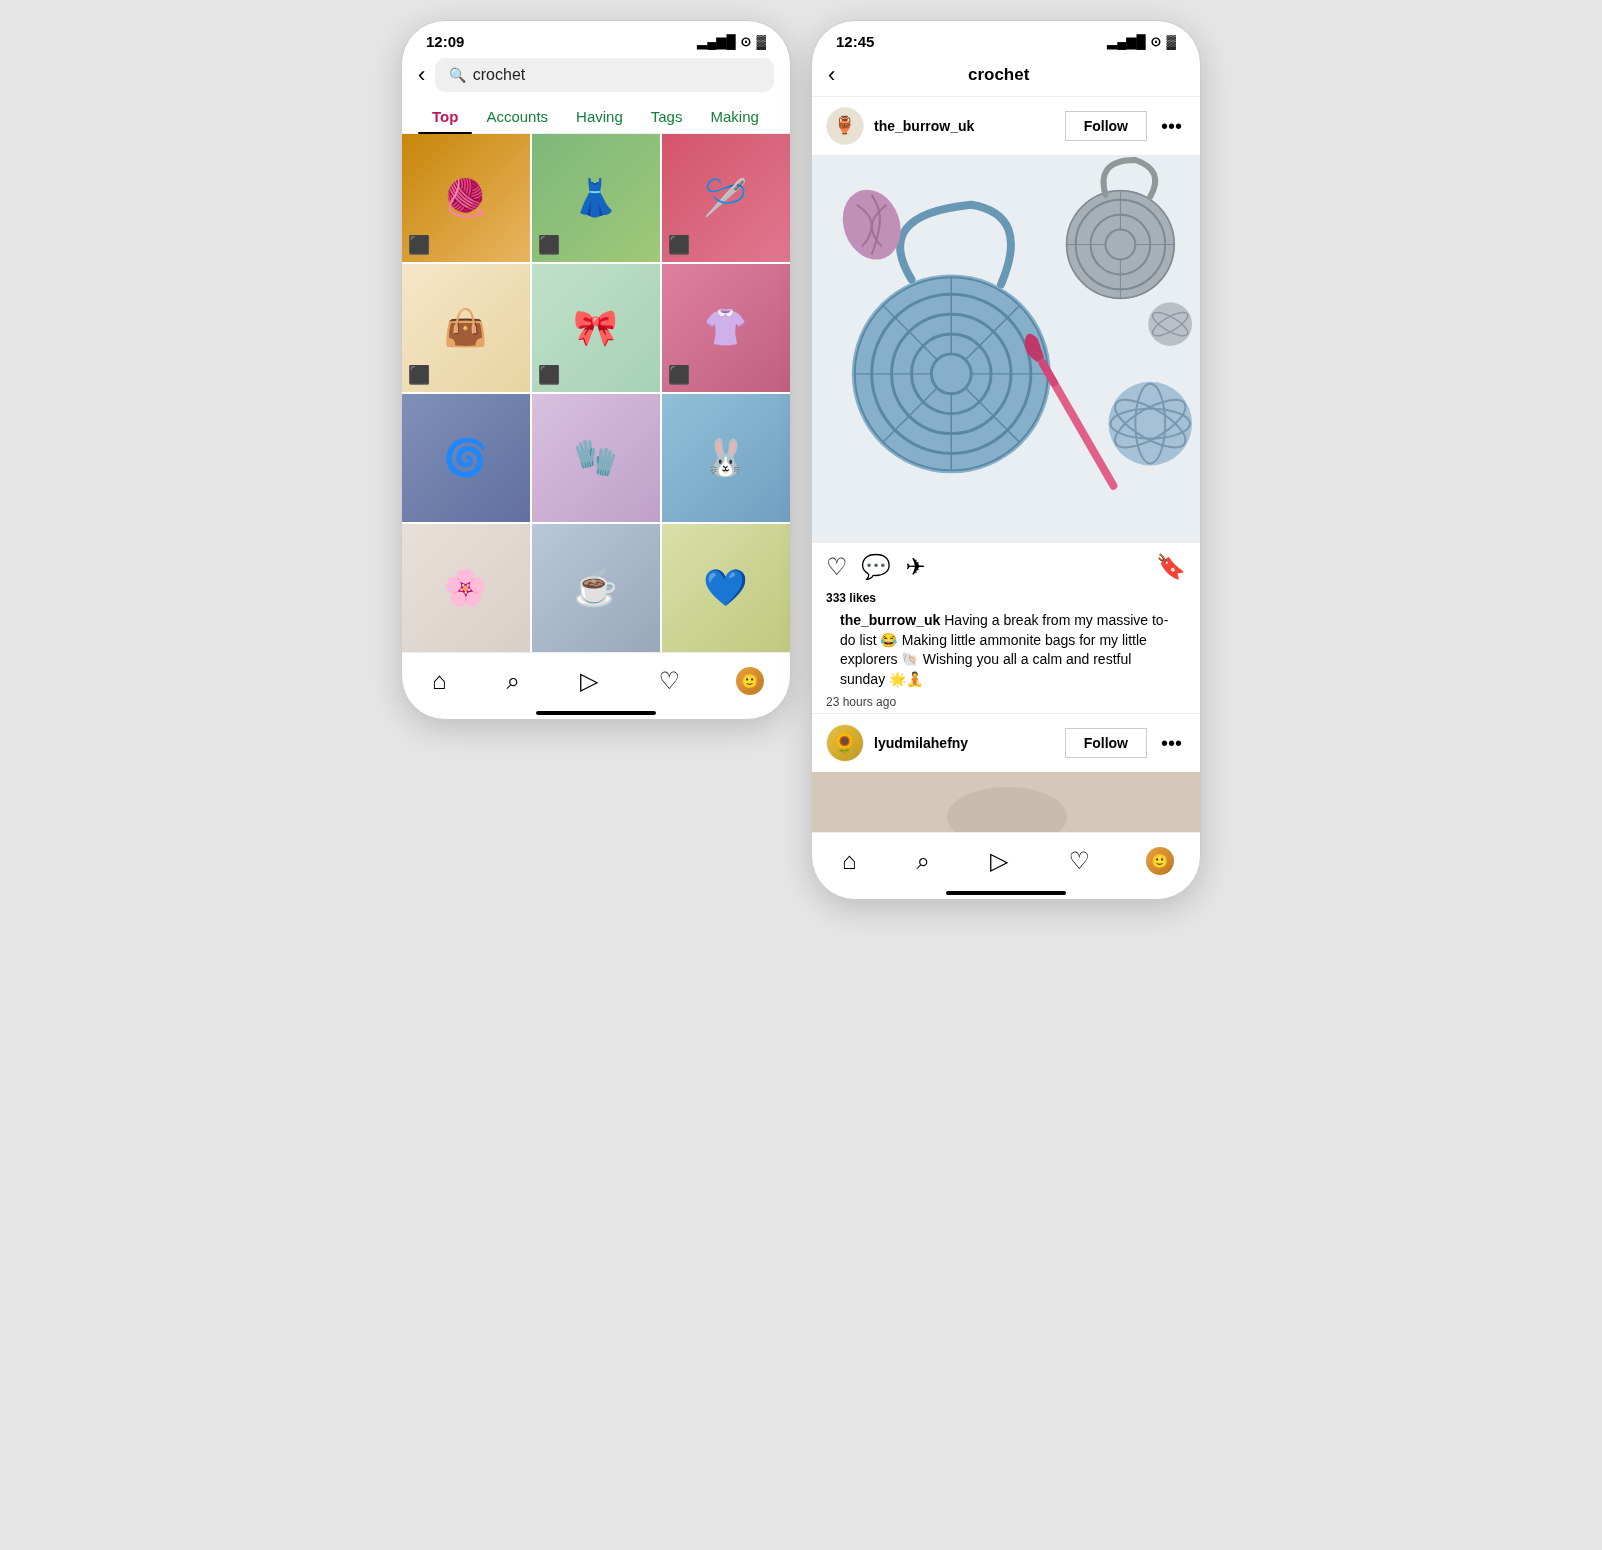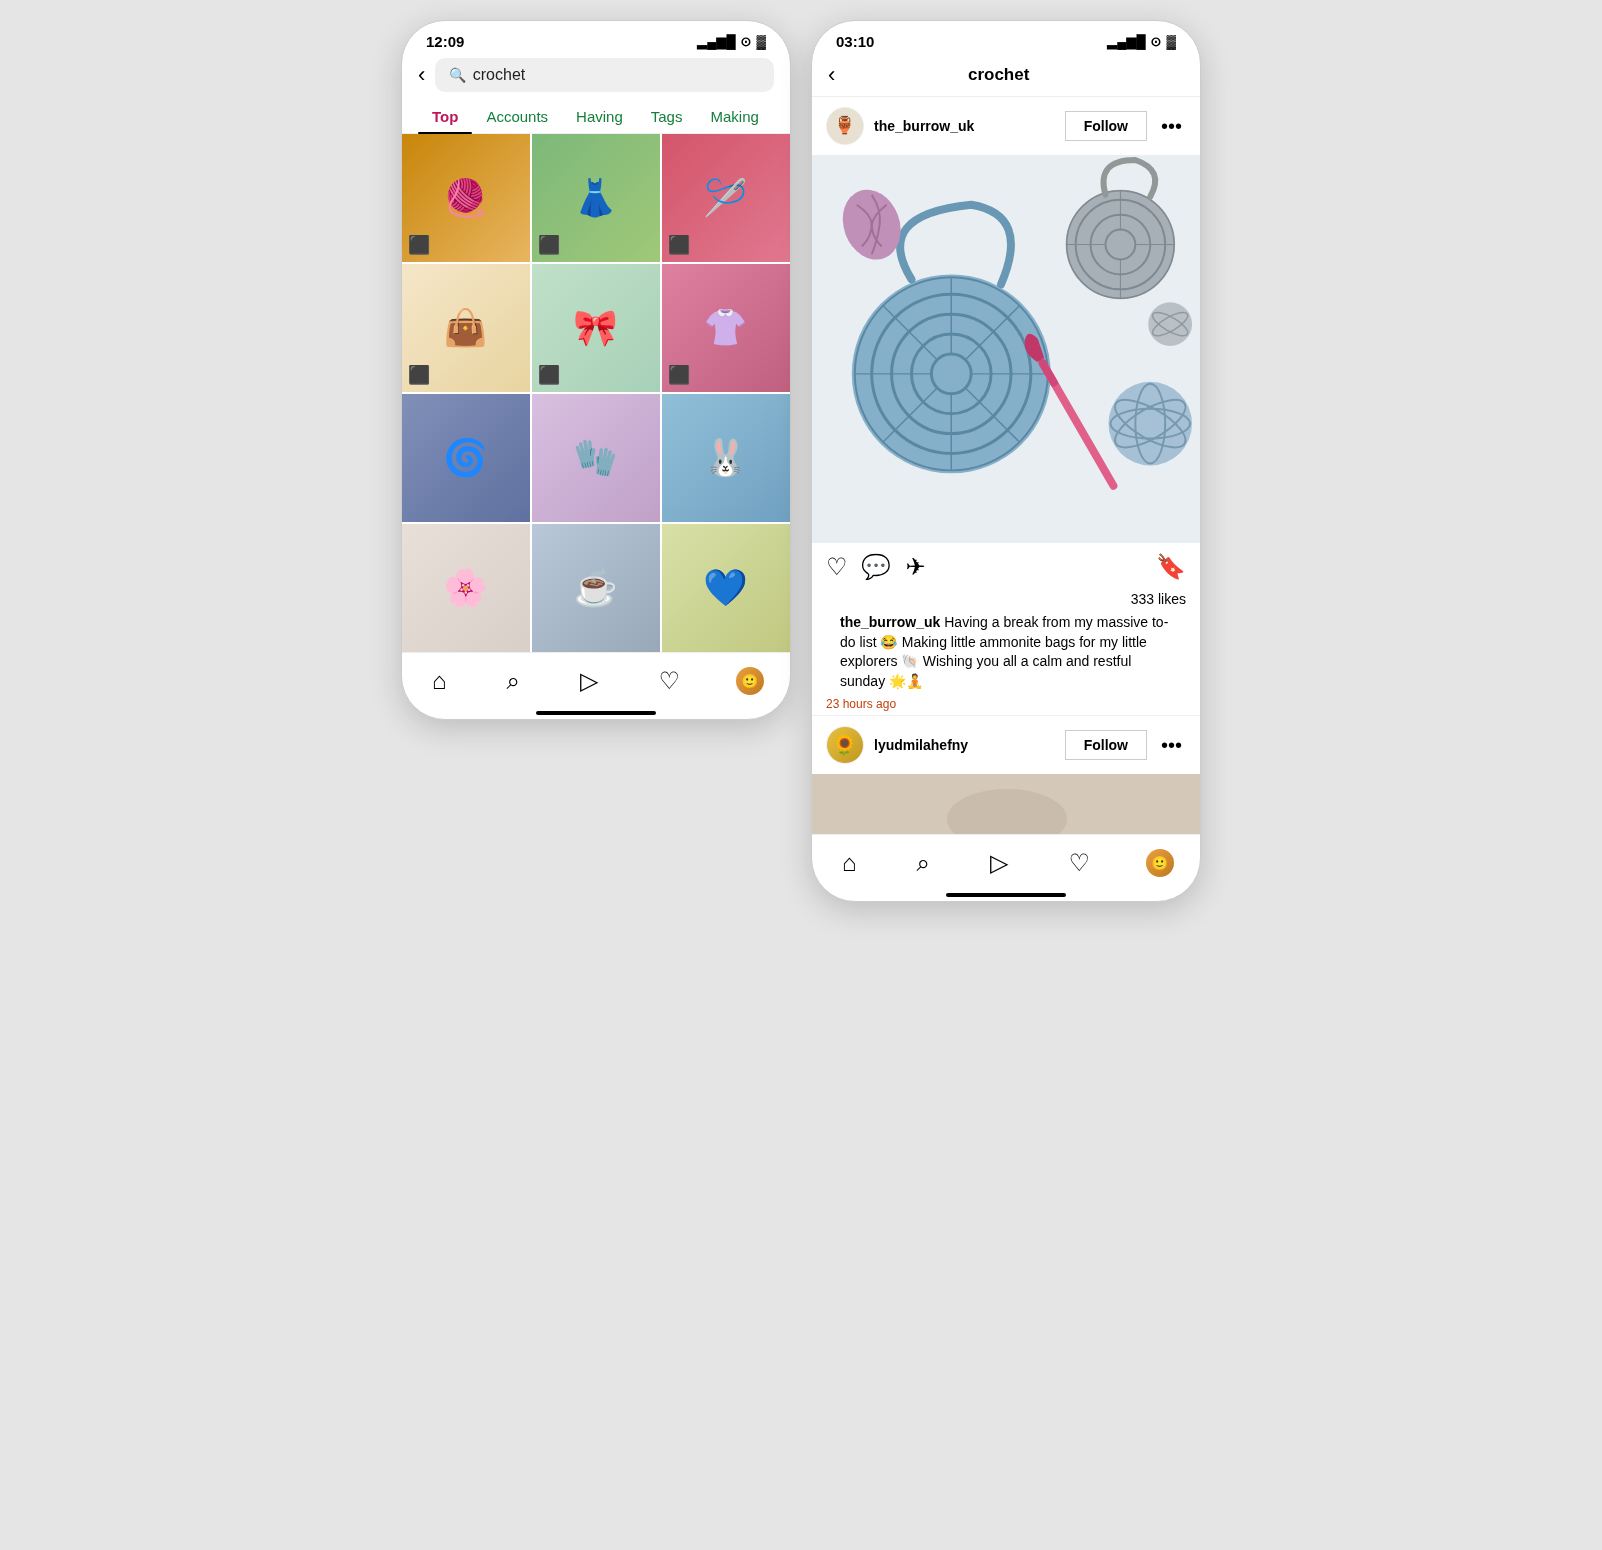--- a/index.html
+++ b/index.html
@@ -243,36 +243,35 @@
     }
     .bookmark-icon {
       margin-left: auto;
       font-size: 24px;
       color: #000;
       cursor: pointer;
     }
 
     .post-likes {
       padding: 0 14px 4px;
-      font-size: 14px;
-      font-weight: 400;
-      text-align: right;
+      font-size: 12px;
+      font-weight: 700;
     }
     .post-caption {
       padding: 2px 28px;
       font-size: 14px;
       line-height: 1.4;
     }
     .post-caption .username {
       font-weight: 700;
     }
     .post-time {
       padding: 4px 14px;
       font-size: 12px;
-      color: #c2410c;
+      color: #404040;
     }
     .next-post-preview {
       width: 100%;
       height: 60px;
       background: linear-gradient(90deg, #e8e0b0 0%, #d0c870 100%);
       overflow: hidden;
     }
 
     
     .bag-svg {
@@ -365,21 +364,21 @@
     <span class="nav-icon">▷</span>
     <span class="nav-icon">♡</span>
     <div class="nav-avatar">🙂</div>
   </div>
   <div class="home-bar"></div>
 </div>
 
 <div class="phone">
 
   <div class="status-bar">
-    <span>03:10</span>
+    <span>12:45</span>
     <div class="status-icons">
       <span>▂▄▆█</span>
       <span>⊙</span>
       <span>▓</span>
     </div>
   </div>
 
   <div class="post-header">
     <span class="back-btn">‹</span>
     <span class="post-header-title">crochet</span>

